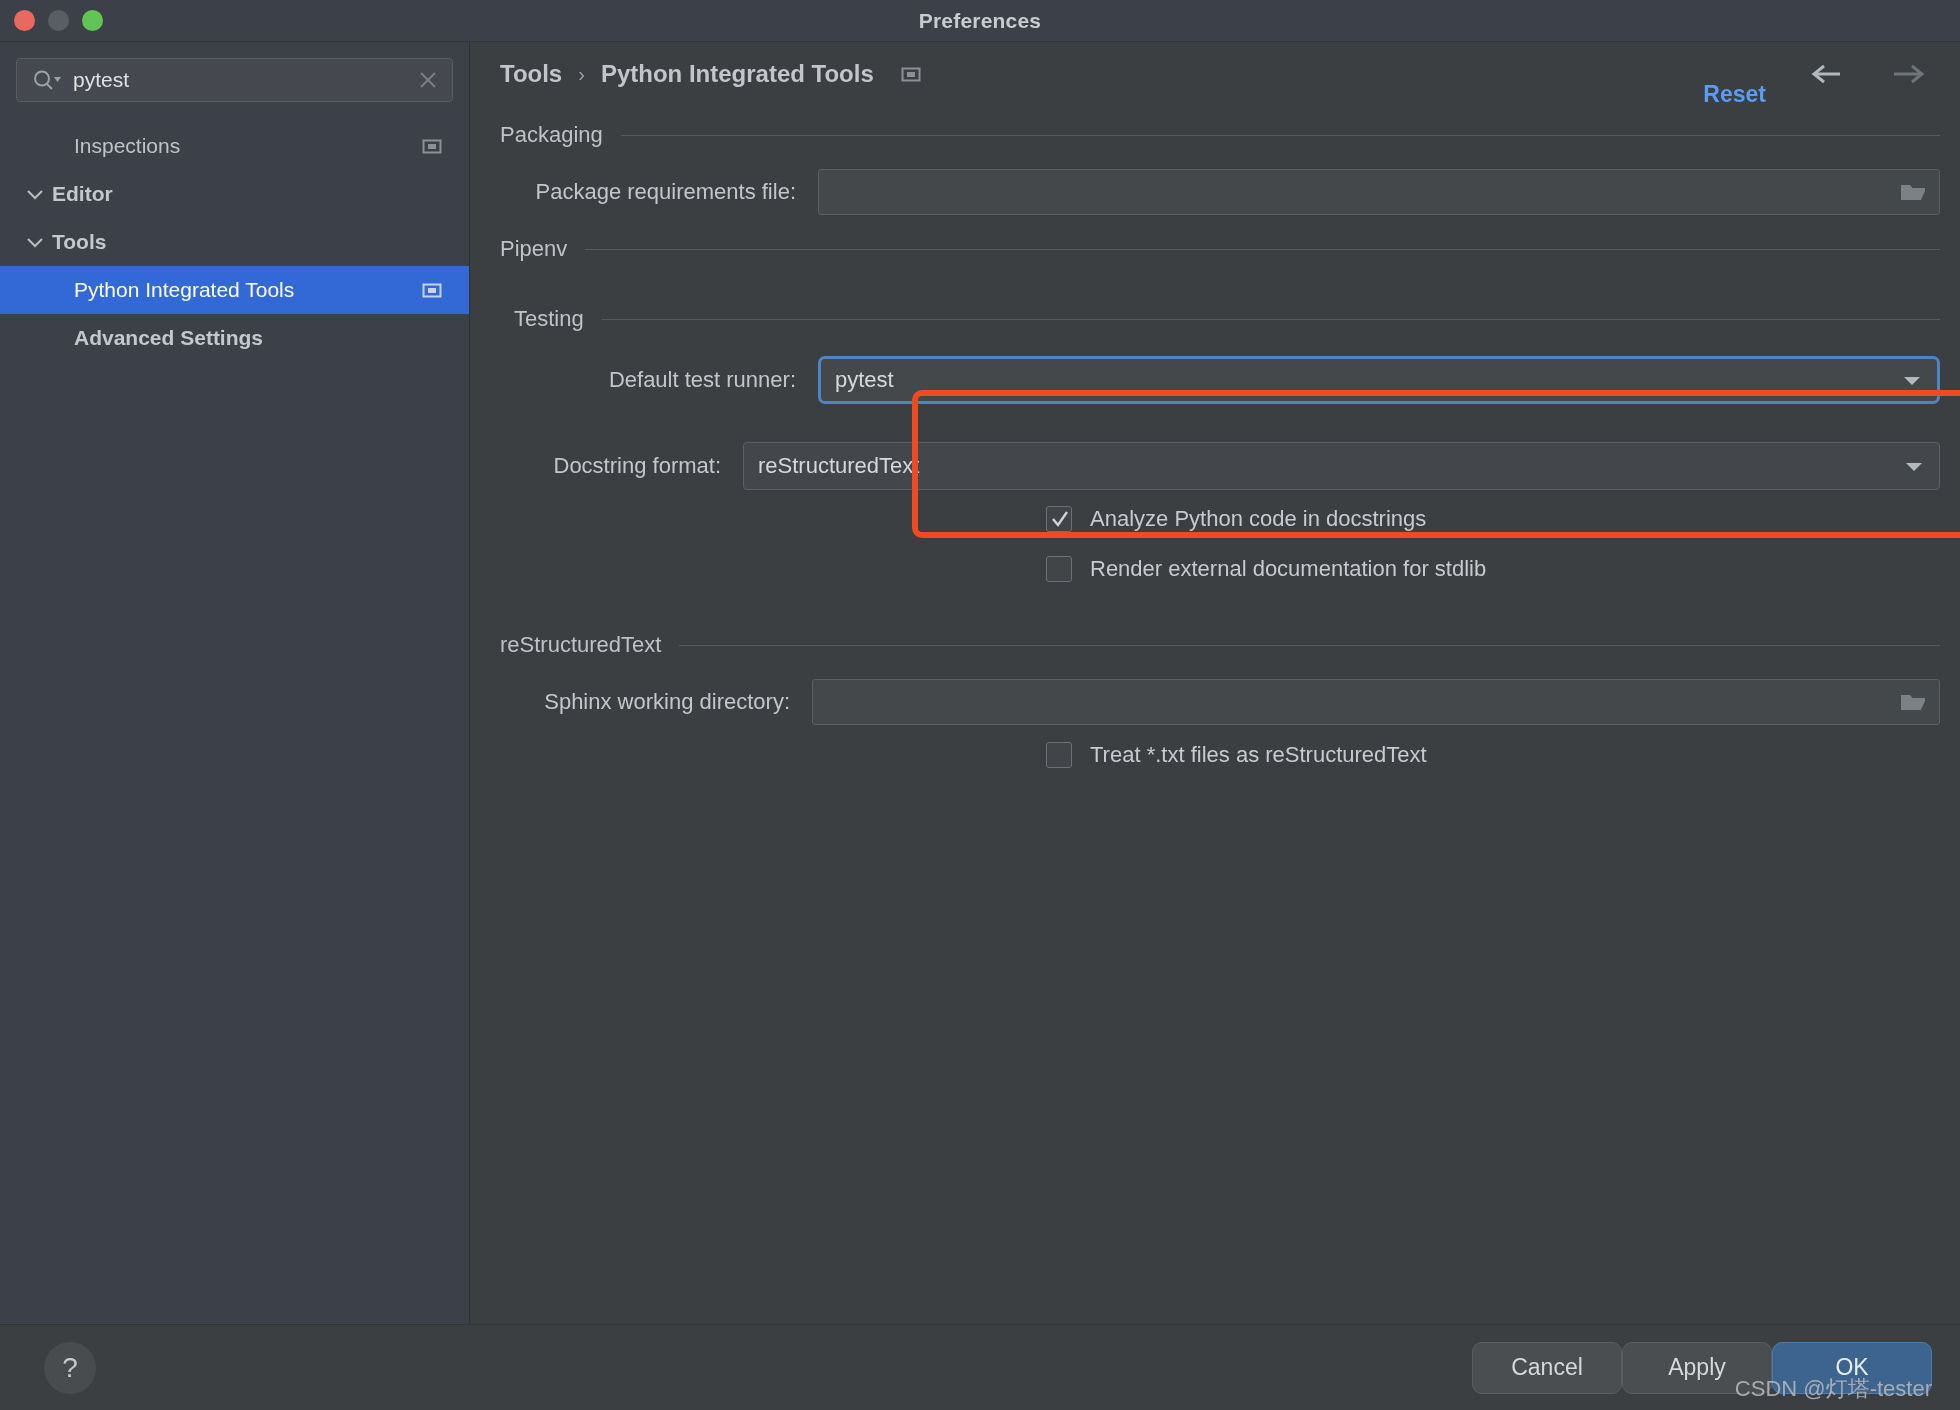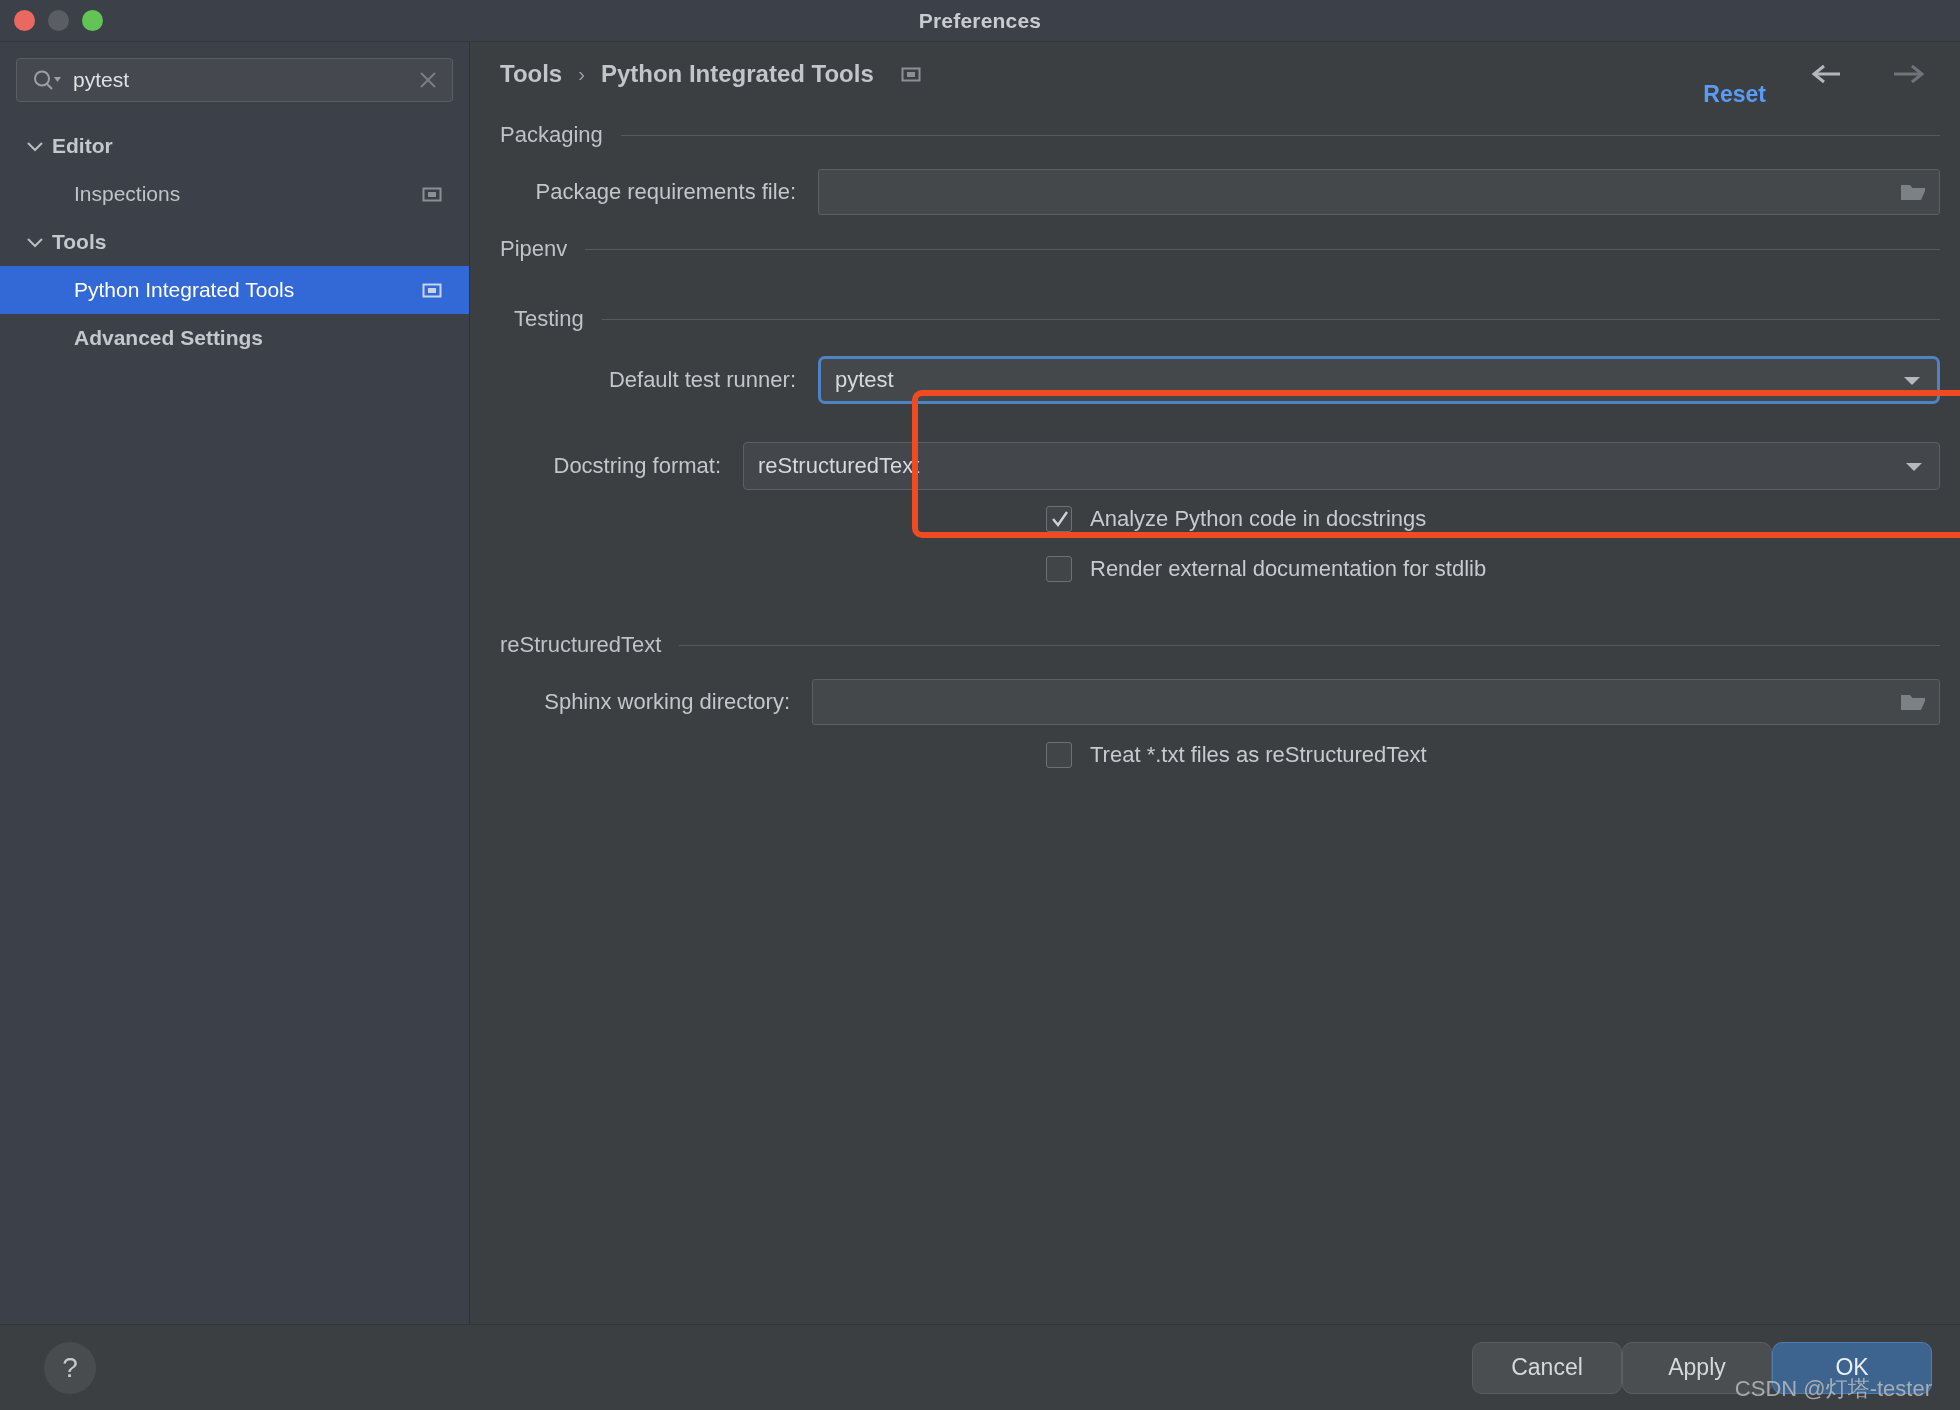--- a/index.html
+++ b/index.html
@@ -206,37 +206,37 @@
             <svg width="24" height="24" viewBox="0 0 24 24">
               <line x1="5" y1="5" x2="19" y2="19" stroke="#a7acb1" stroke-width="2"></line>
               <line x1="19" y1="5" x2="5" y2="19" stroke="#a7acb1" stroke-width="2"></line>
             </svg>
           </span>
         </div>
       </div>
 
       <div class="tree">
 
-        <div class="tree-row group indent-0">
-          <span class="chevron">
-            <svg width="18" height="12" viewBox="0 0 18 12">
-                <path d="M2 3 L9 10 L16 3" fill="none" stroke="#b9bdc1" stroke-width="2"></path>
-              </svg>
-          </span>
-          <span class="tree-label">Editor</span>
-        </div>
-
         <div class="tree-row indent-1">
           <span class="tree-label">Inspections</span>
           <span class="row-icon">
             <svg width="22" height="22" viewBox="0 0 22 22">
               <rect x="2.5" y="5.5" width="17" height="12" fill="none" stroke="#8b9096" stroke-width="2"></rect>
               <rect x="7" y="9" width="8" height="5" fill="#8b9096"></rect>
             </svg>
           </span>
+        </div>
+
+        <div class="tree-row group indent-0">
+          <span class="chevron">
+            <svg width="18" height="12" viewBox="0 0 18 12">
+                <path d="M2 3 L9 10 L16 3" fill="none" stroke="#b9bdc1" stroke-width="2"></path>
+              </svg>
+          </span>
+          <span class="tree-label">Editor</span>
         </div>
 
         <div class="tree-row group indent-0">
           <span class="chevron">
             <svg width="18" height="12" viewBox="0 0 18 12">
                 <path d="M2 3 L9 10 L16 3" fill="none" stroke="#b9bdc1" stroke-width="2"></path>
               </svg>
           </span>
           <span class="tree-label">Tools</span>
         </div>

